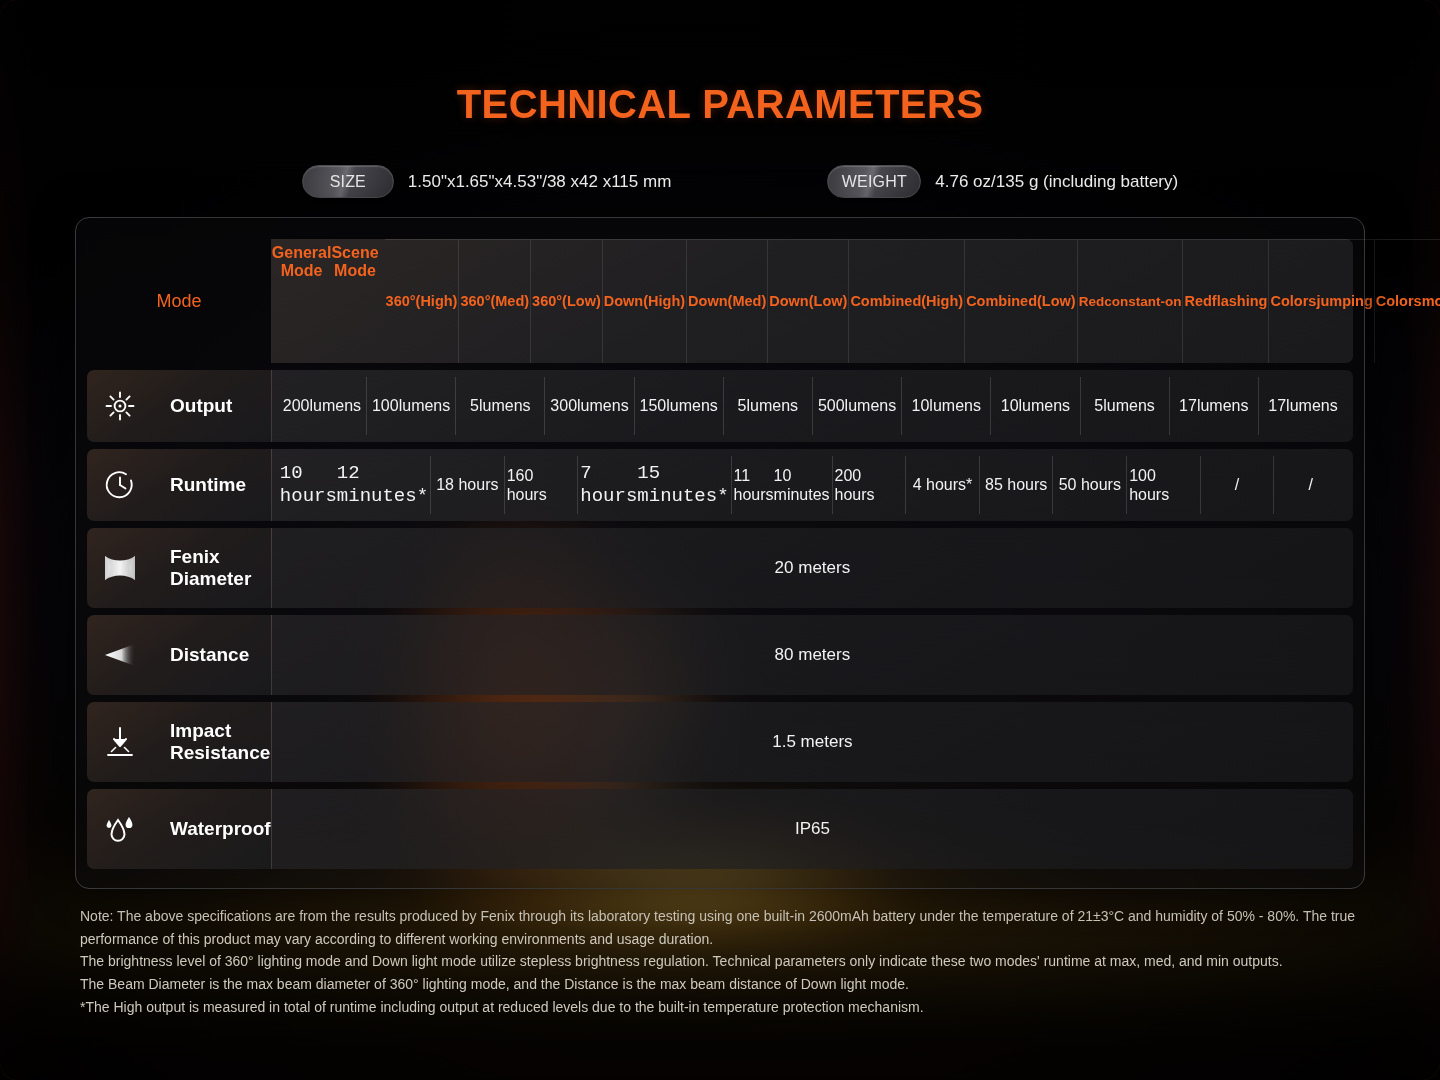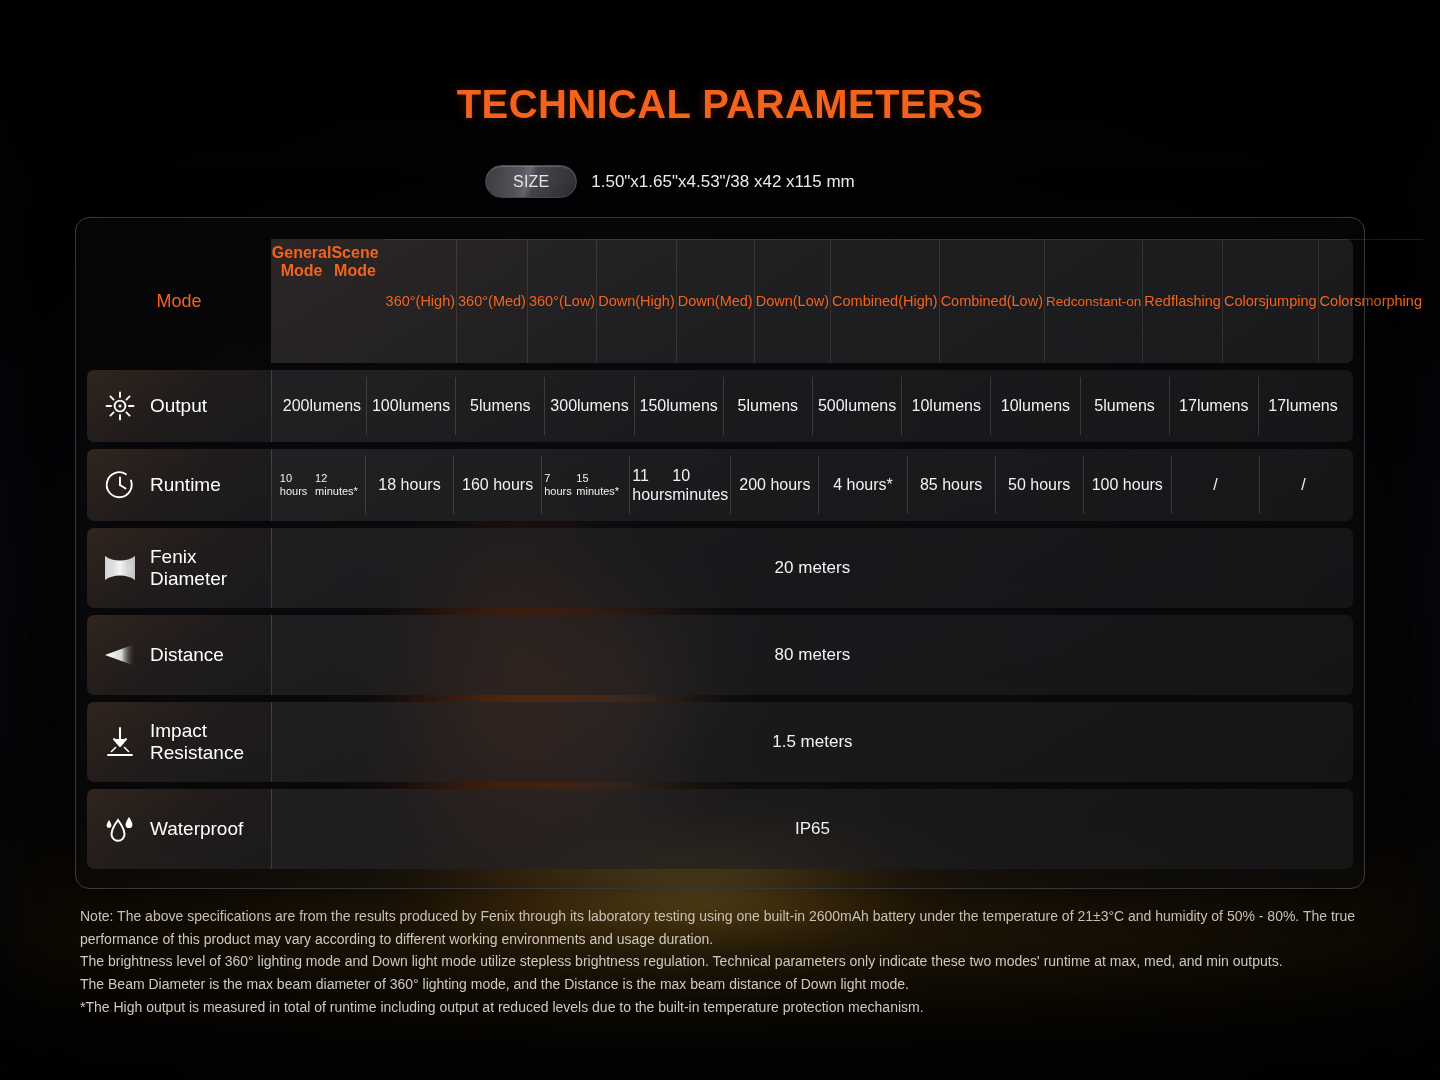--- a/index.html
+++ b/index.html
@@ -10,21 +10,21 @@
     overflow: hidden;
     background: #000;
     font-family: "Liberation Sans", sans-serif;
   }
 
   
   #page {
     position: relative;
     width: 1440px;
     height: 1080px;
-    background: #0f172a;
+    background: #7f1d1d;
     overflow: hidden;
     border-radius: 17px;
   }
 
   
   .bg-photo {
     position: absolute;
     inset: 0;
     filter: blur(26px);
     opacity: 1;
@@ -163,21 +163,21 @@
     border-top: 1px solid rgba(255,255,255,0.11);
     margin: 0 6px;
   }
   .col-head {
     flex: 1 1 0;
     display: flex;
     align-items: center;
     justify-content: center;
     color: #f4631e;
     font-size: 14.5px;
-    font-weight: normal;
+    font-weight: bold;
     line-height: 1.18;
     text-align: center;
     border-left: 1px solid rgba(255,255,255,0.10);
     padding: 0 1px;
   }
   .col-head:first-child { border-left: none; }
   .col-head.narrow { font-size: 13.5px; }
 
   
   .data-row > td { height: 72px; }
@@ -199,22 +199,23 @@
     height: 34px;
     flex: 0 0 34px;
     display: flex;
     align-items: center;
     justify-content: center;
   }
   .rl-icon svg { display: block; }
   .rl-text {
     color: #fff;
     font-size: 19px;
-    font-weight: normal;
+    font-weight: bold;
     line-height: 1.18;
+    margin-left: 20px;
   }
 
   .cells-wrap {
     background: linear-gradient(150deg, rgba(40,38,40,0.80) 0%, rgba(31,31,34,0.80) 40%, rgba(26,26,29,0.80) 100%);
     border-radius: 0 7px 7px 0;
     height: 100%;
     display: flex;
     align-items: stretch;
     padding: 7px 6px;
   }
@@ -224,21 +225,21 @@
     align-items: center;
     justify-content: center;
     color: #f2f2f2;
     font-size: 16px;
     line-height: 1.2;
     text-align: left;
     border-left: 1px solid rgba(255,255,255,0.14);
     padding: 0 2px;
   }
   .cell:first-child { border-left: none; }
-  .cell.sm { font-size: 11px; }
+  .cell.sm { font-size: 19px; font-family: Liberation Mono, monospace; }
 
   .merged-wrap {
     background: linear-gradient(150deg, rgba(40,38,40,0.72) 0%, rgba(31,31,34,0.70) 40%, rgba(26,26,29,0.70) 100%);
     border-radius: 0 7px 7px 0;
     height: 100%;
     display: flex;
     align-items: center;
     justify-content: center;
     color: #f2f2f2;
     font-size: 17px;
@@ -274,20 +275,24 @@
   <div class="bg-vignette"></div>
 
   <div class="content">
 
     <div class="title">TECHNICAL PARAMETERS</div>
 
     <div class="specs-row">
       <div class="spec-group size">
         <span class="pill size-pill">SIZE</span>
         <span class="spec-text">1.50"x1.65"x4.53"/38 x42 x115 mm</span>
+      </div>
+      <div class="spec-group weight">
+        <span class="pill weight-pill">WEIGHT</span>
+        <span class="spec-text">4.76 oz/135 g (including battery)</span>
       </div>
     </div>
 
     <div class="panel">
       <table class="tbl">
         <colgroup>
           <col style="width:14.6%">
           <col style="width:85.4%">
         </colgroup>
         <tbody id="tbody">

